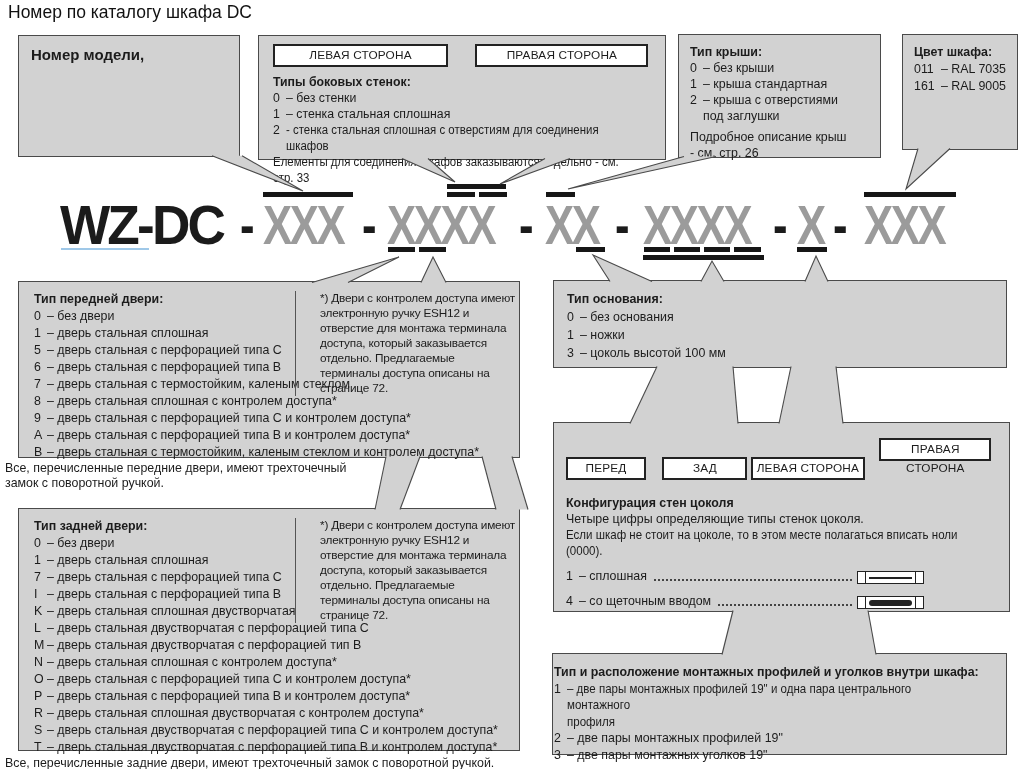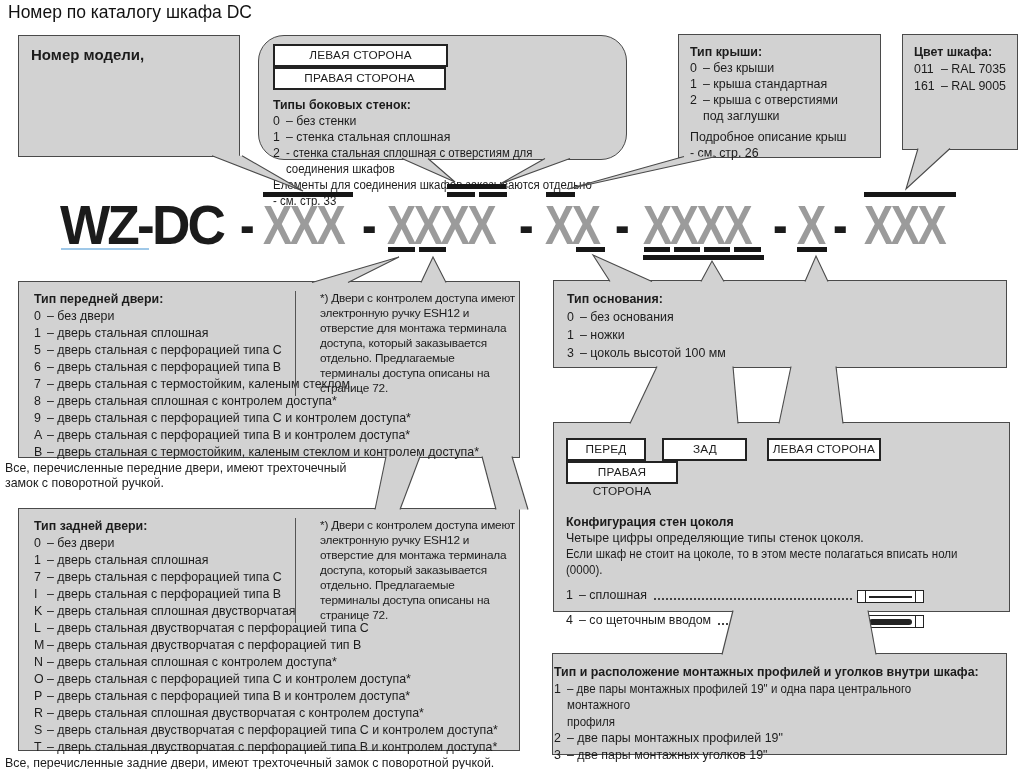--- a/index.html
+++ b/index.html
@@ -11,21 +11,21 @@
   .bt{font-weight:bold;}
   .item{display:flex;}
   .item .c{flex:0 0 13px;}
   .item .t{white-space:pre-line;}
   .squeeze{transform:scaleX(0.93);transform-origin:0 50%;white-space:pre-line;}
   .tag{display:inline-block;background:#ffffff;border:2px solid #222;box-sizing:border-box;
        text-align:center;font-size:11.8px;height:23px;line-height:19px;letter-spacing:0.2px;}
   
   #box-model{left:18px;top:35px;width:222px;height:122px;padding:8px 12px;line-height:21px;font-size:15px;}
   
-  #box-side{left:258px;top:35px;width:369px;height:125px;padding:8px 4px 12px 14px;line-height:16px;font-size:12.3px;border-radius:26px;}
+  #box-side{left:258px;top:35px;width:408px;height:125px;padding:8px 4px 12px 14px;line-height:16px;font-size:12.3px;}
   #box-side .tags{margin-bottom:7px;}
   
   #box-roof{left:678px;top:34px;width:203px;height:124px;padding:9px 6px 0 11px;}
   #box-roof .note{margin-top:5px;}
   
   #box-color{left:902px;top:34px;width:116px;height:116px;padding:9px 4px 0 11px;line-height:17px;}
   #box-color .item .c{flex:0 0 27px;}
   
   #box-front{left:18px;top:281px;width:502px;height:177px;padding:9px 6px 0 15px;line-height:17px;}
   #box-back{left:18px;top:508px;width:502px;height:243px;padding:9px 6px 0 15px;line-height:17px;}
@@ -244,21 +244,21 @@
       </div>
     <div class="item">
         <span class="c">3</span>
         <span class="t">– цоколь высотой 100 мм</span>
       </div>
   </div>
 
   <div class="box" id="box-plinth">
     <div class="tags">
       <span class="tag" style="width:80px;margin-right:13px;">ПЕРЕД</span>
-      <span class="tag" style="width:85px;margin-right:16px;">ЗАД</span>
+      <span class="tag" style="width:85px;margin-right:0;">ЗАД</span>
       <span class="tag" style="width:114px;margin-right:11px;">ЛЕВАЯ СТОРОНА</span>
       <span class="tag" style="width:112px;">ПРАВАЯ СТОРОНА</span>
     </div>
     <div class="bt">Конфигурация стен цоколя</div>
     <div>Четыре цифры определяющие типы стенок цоколя.</div>
     <div class="squeeze">Если шкаф не стоит на цоколе, то в этом месте полагаться вписать ноли (0000).</div>
     <div class="optrow">
       <span class="c">1</span>
         <span>– сплошная</span>
       <span class="lead"></span>

